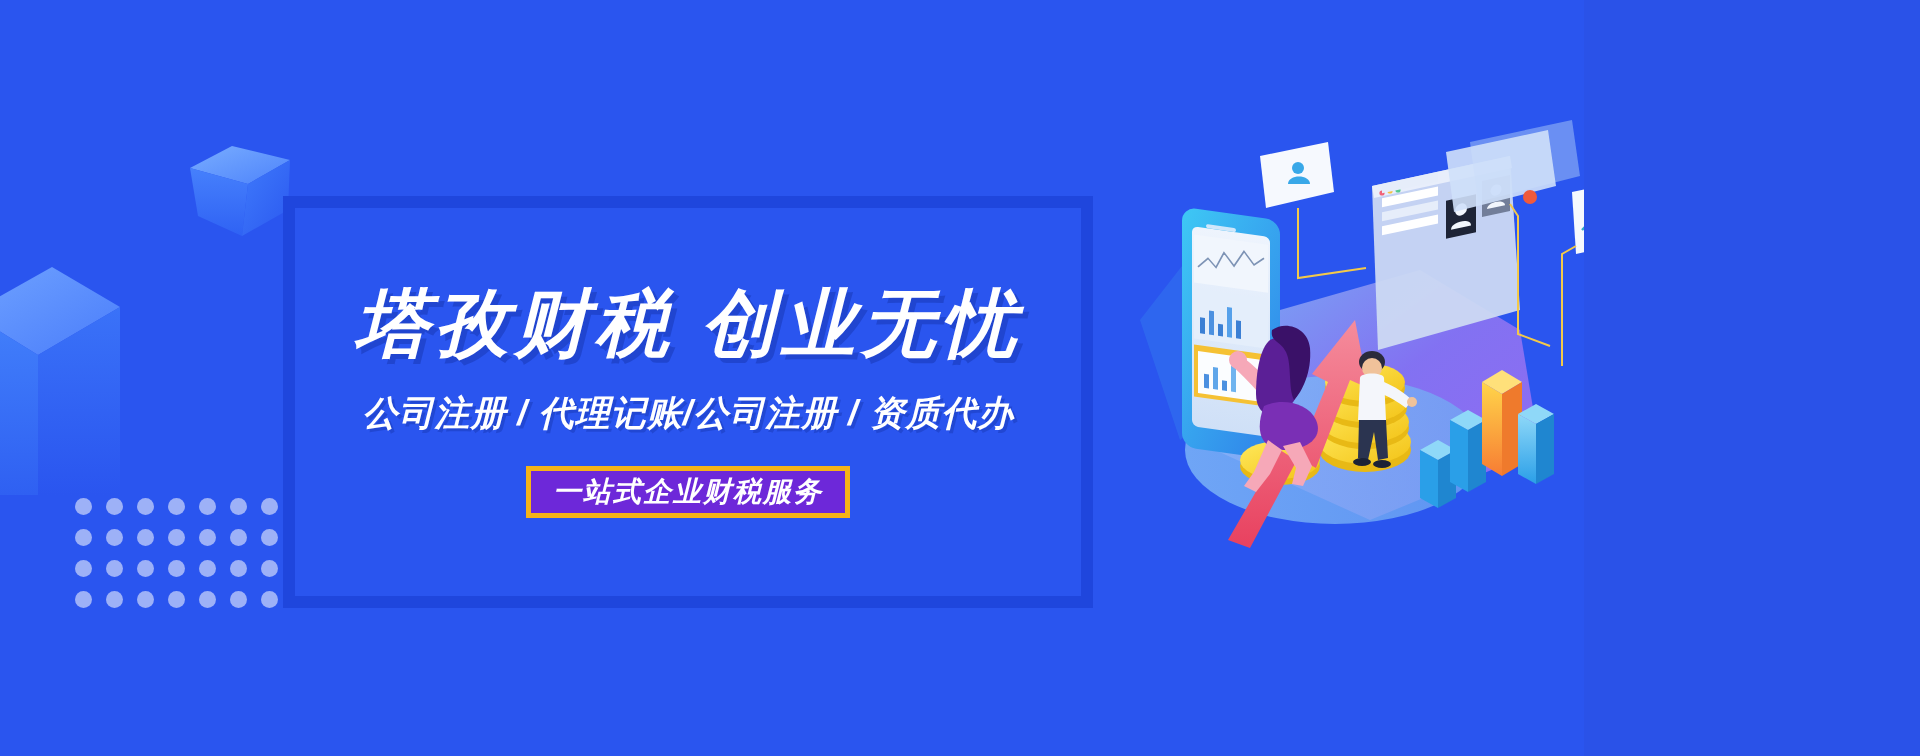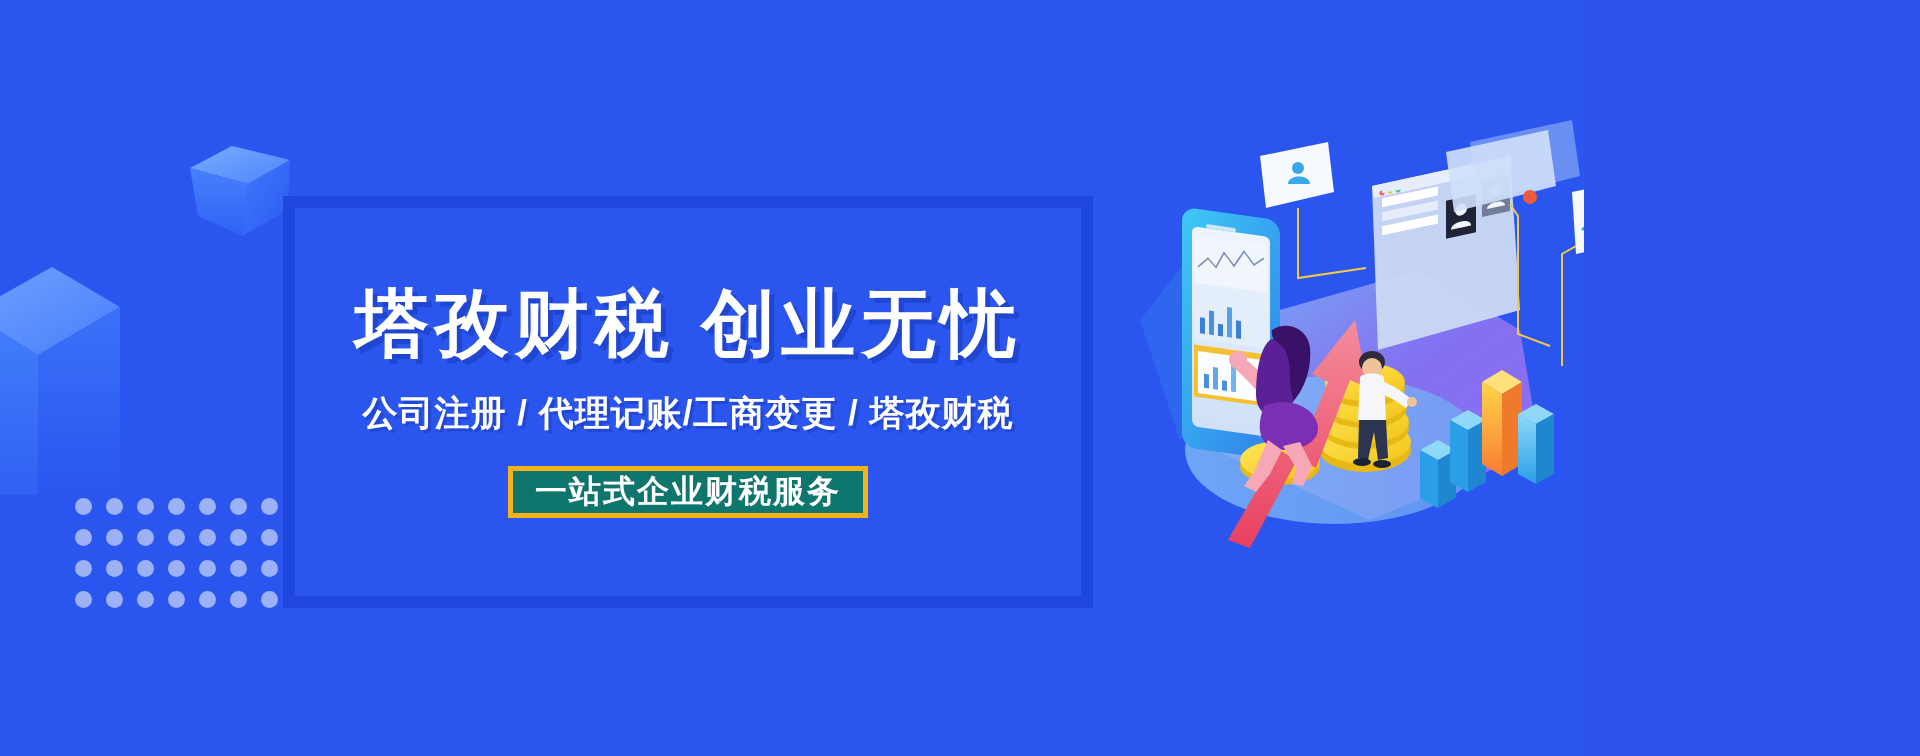--- a/index.html
+++ b/index.html
@@ -9,20 +9,21 @@
   }
   body {
     font-family: "Liberation Sans", "DejaVu Sans", sans-serif;
   }
   .banner {
     position: relative;
     width: 1584px;
     height: 756px;
     overflow: hidden;
     background: #2a55ef;
+    font-style: italic;
   }
   
   .bg-decor { position: absolute; inset: 0; }
 
   .cube {
     position: absolute;
   }
   .dot-grid {
     position: absolute;
     display: grid;
@@ -80,23 +81,23 @@
   }
   .cta {
     display: flex;
     align-items: stretch;
     background: #f5b317;
     height: 52px;
     padding: 5px;
     box-sizing: border-box;
   }
   .cta-tag {
-    background: #0f766e;
+    background: #6d28d9;
     color: #ffffff;
-    font-size: 32px;
+    font-size: 28px;
     font-weight: bold;
     letter-spacing: 2px;
     display: flex;
     align-items: center;
     justify-content: center;
     padding: 0 22px;
     white-space: nowrap;
   }
   .cta-action {
     color: #1c1c1c;
@@ -439,20 +440,20 @@
         <polygon points="398,294 416,284 434,294 416,304" fill="#8fd8f8"></polygon>
         <polygon points="398,294 416,304 416,364 398,354" fill="url(#barC)"></polygon>
         <polygon points="416,304 434,294 434,354 416,364" fill="#1f86d0"></polygon>
       </g>
     </g>
   </svg>
 
   <div class="frame">
     <div class="frame-inner">
       <h1 class="headline">塔孜财税  创业无忧</h1>
-      <p class="subline">公司注册 / 代理记账/工商变更 / 塔孜财税</p>
+      <p class="subline">公司注册 / 代理记账/公司注册 / 资质代办</p>
       <div class="cta">
         <span class="cta-tag">一站式企业财税服务</span>
       </div>
     </div>
   </div>
 
 </div>
 
 </body></html>

